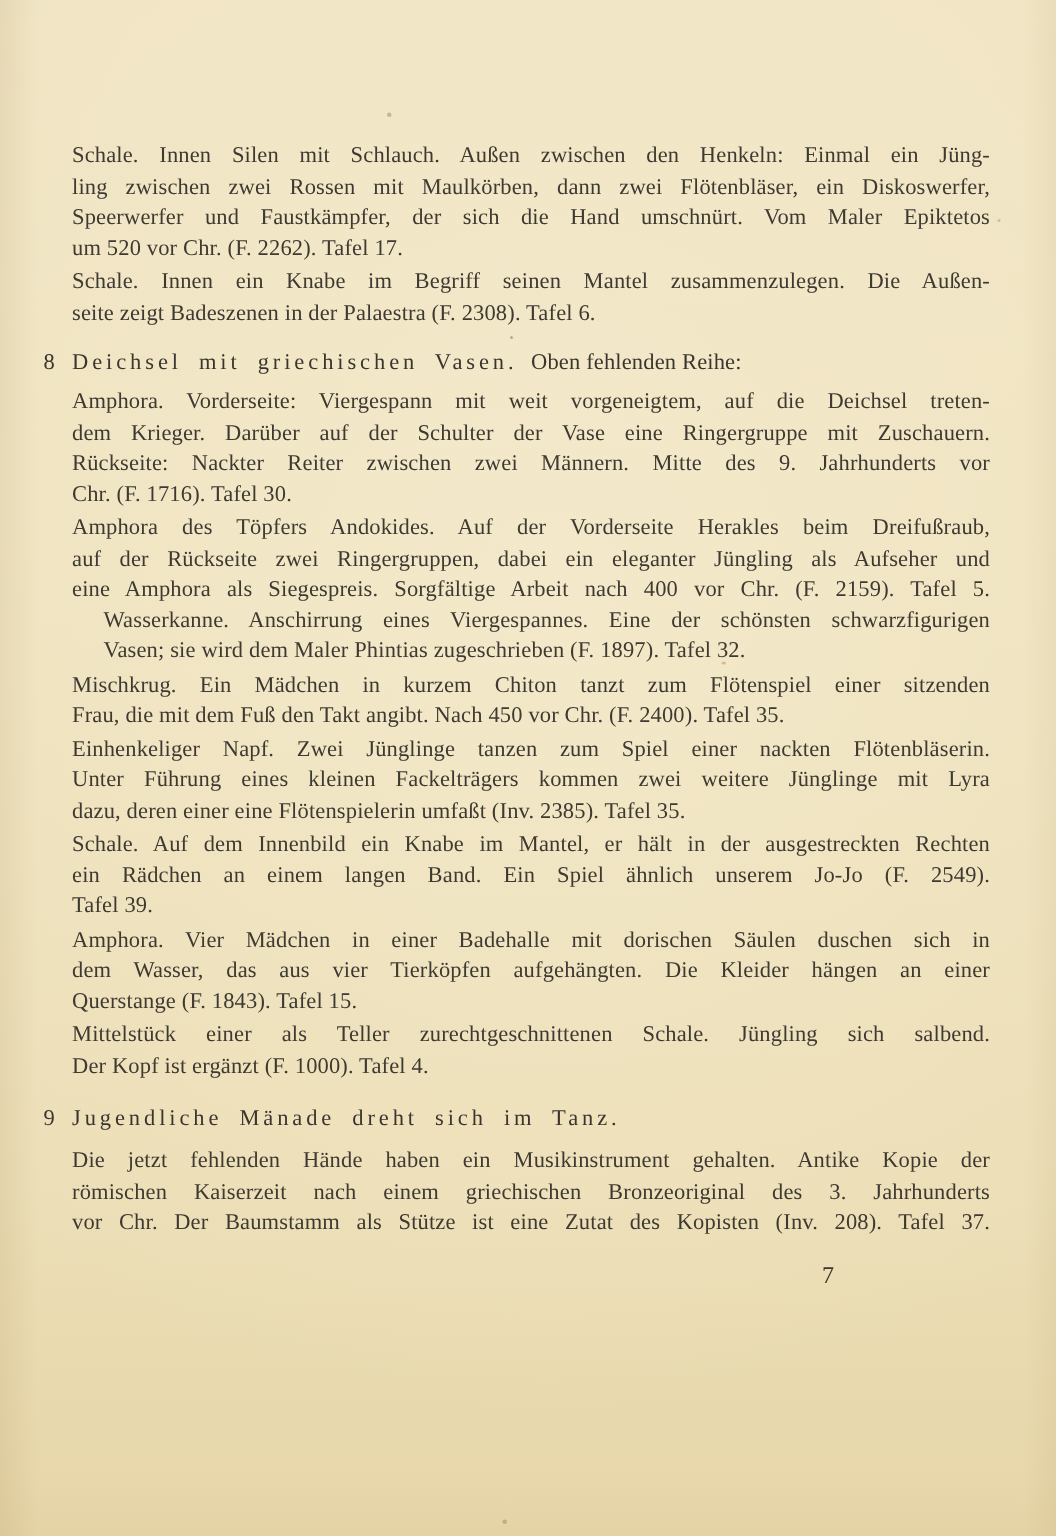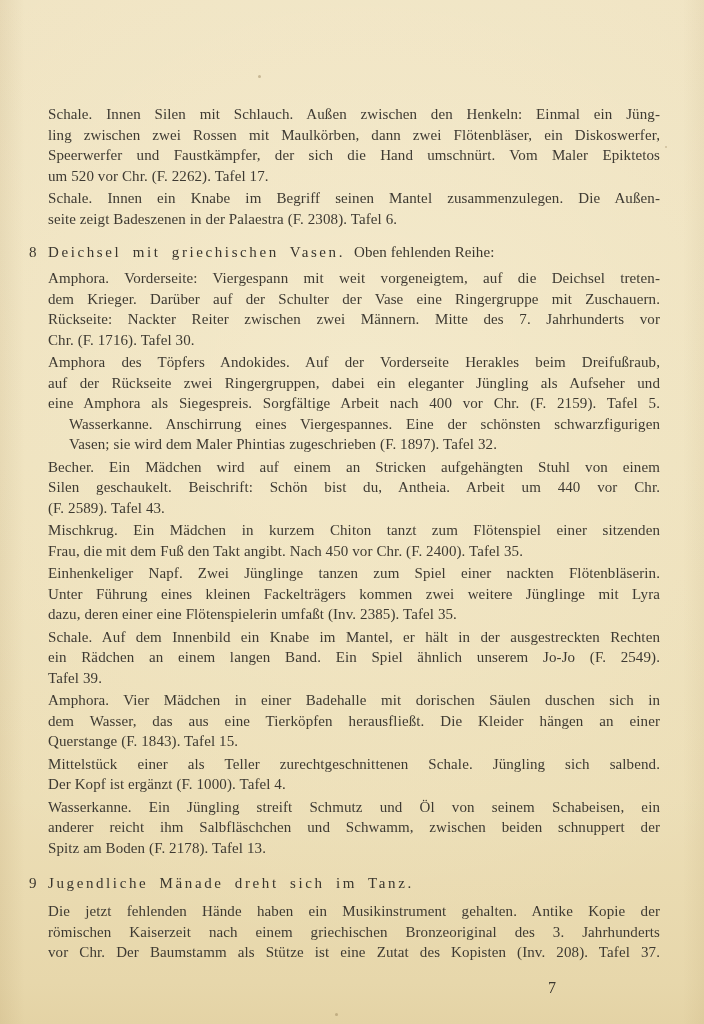--- a/index.html
+++ b/index.html
@@ -26,21 +26,21 @@
     text-align:justify;
     text-align-last:justify;
     letter-spacing:0.1px;
     white-space:normal;
   }
   .ln.end{
     text-align:right;
     text-align-last:left;
   }
   .para{margin-top:2px;}
-  .para.first{margin-top:16px;}
+  .para.first{margin-top:6px;}
   .para.no-gap{margin-top:0;margin-left:21px;}
   .sec-head{
     position:relative;
     margin-top:13px;
     margin-bottom:5px;
     font-size:15px;
     line-height:21px;
     color:#3a362e;
   }
   .sec-head.big{margin-top:15px;margin-bottom:7px;}
@@ -99,74 +99,64 @@
       <div class="ln end">seite zeigt Badeszenen in der Palaestra (F. 2308).  Tafel 6.</div>
     </div>
 
     <div class="sec-head">
       <span class="sec-num">8</span><span class="sec-title-spaced">Deichsel mit griechischen Vasen.</span><span class="sec-title-rest">Oben fehlenden Reihe:</span>
     </div>
 
     <div class="para">
       <div class="ln">Amphora.  Vorderseite: Viergespann mit weit vorgeneigtem, auf die Deichsel treten-</div>
       <div class="ln">dem Krieger.  Darüber auf der Schulter der Vase eine Ringergruppe mit Zuschauern.</div>
-      <div class="ln">Rückseite: Nackter Reiter zwischen zwei Männern.  Mitte des 7. Jahrhunderts vor</div>
+      <div class="ln">Rückseite: Nackter Reiter zwischen zwei Männern.  Mitte des 9. Jahrhunderts vor</div>
       <div class="ln end">Chr.  (F. 1716).  Tafel 30.</div>
     </div>
 
     <div class="para">
       <div class="ln">Amphora des Töpfers Andokides.  Auf der Vorderseite Herakles beim Dreifußraub,</div>
       <div class="ln">auf der Rückseite zwei Ringergruppen, dabei ein eleganter Jüngling als Aufseher und</div>
       <div class="ln">eine Amphora als Siegespreis. Sorgfältige Arbeit nach 400 vor Chr. (F. 2159). Tafel 5.</div>
     </div>
 
     <div class="para no-gap">
       <div class="ln">Wasserkanne.  Anschirrung eines Viergespannes.  Eine der schönsten schwarzfigurigen</div>
       <div class="ln end">Vasen; sie wird dem Maler Phintias zugeschrieben (F. 1897). Tafel 32.</div>
     </div>
 
-    <div class="para">
-      <div class="ln">Becher.  Ein Mädchen wird auf einem an Stricken aufgehängten Stuhl von einem</div>
-      <div class="ln">Silen geschaukelt.  Beischrift: Schön bist du, Antheia.  Arbeit um 440 vor Chr.</div>
-      <div class="ln end">(F. 2589).  Tafel 43.</div>
-    </div>
 
     <div class="para">
       <div class="ln">Mischkrug.  Ein Mädchen in kurzem Chiton tanzt zum Flötenspiel einer sitzenden</div>
       <div class="ln end">Frau, die mit dem Fuß den Takt angibt.  Nach 450 vor Chr. (F. 2400).  Tafel 35.</div>
     </div>
 
     <div class="para">
       <div class="ln">Einhenkeliger Napf.  Zwei Jünglinge tanzen zum Spiel einer nackten Flötenbläserin.</div>
       <div class="ln">Unter Führung eines kleinen Fackelträgers kommen zwei weitere Jünglinge mit Lyra</div>
       <div class="ln end">dazu, deren einer eine Flötenspielerin umfaßt (Inv. 2385).  Tafel 35.</div>
     </div>
 
     <div class="para">
       <div class="ln">Schale.  Auf dem Innenbild ein Knabe im Mantel, er hält in der ausgestreckten Rechten</div>
       <div class="ln">ein Rädchen an einem langen Band.  Ein Spiel ähnlich unserem Jo-Jo  (F. 2549).</div>
       <div class="ln end">Tafel 39.</div>
     </div>
 
     <div class="para">
       <div class="ln">Amphora.  Vier Mädchen in einer Badehalle mit dorischen Säulen duschen sich in</div>
-      <div class="ln">dem Wasser, das aus eine Tierköpfen herausfließt.  Die Kleider hängen an einer</div>
+      <div class="ln">dem Wasser, das aus vier Tierköpfen aufgehängten.  Die Kleider hängen an einer</div>
       <div class="ln end">Querstange (F. 1843).  Tafel 15.</div>
     </div>
 
     <div class="para">
       <div class="ln">Mittelstück einer als Teller zurechtgeschnittenen Schale.  Jüngling sich salbend.</div>
       <div class="ln end">Der Kopf ist ergänzt (F. 1000).  Tafel 4.</div>
     </div>
 
-    <div class="para">
-      <div class="ln">Wasserkanne.  Ein Jüngling streift Schmutz und Öl von seinem Schabeisen, ein</div>
-      <div class="ln">anderer reicht ihm Salbfläschchen und Schwamm, zwischen beiden schnuppert der</div>
-      <div class="ln end">Spitz am Boden (F. 2178).  Tafel 13.</div>
-    </div>
 
     <div class="sec-head big">
       <span class="sec-num">9</span><span class="sec-title-spaced">Jugendliche Mänade dreht sich im Tanz.</span>
     </div>
 
     <div class="para">
       <div class="ln">Die jetzt fehlenden Hände haben ein Musikinstrument gehalten.  Antike Kopie der</div>
       <div class="ln">römischen Kaiserzeit nach einem griechischen Bronzeoriginal des 3. Jahrhunderts</div>
       <div class="ln">vor Chr.  Der Baumstamm als Stütze ist eine Zutat des Kopisten (Inv. 208). Tafel 37.</div>
     </div>

